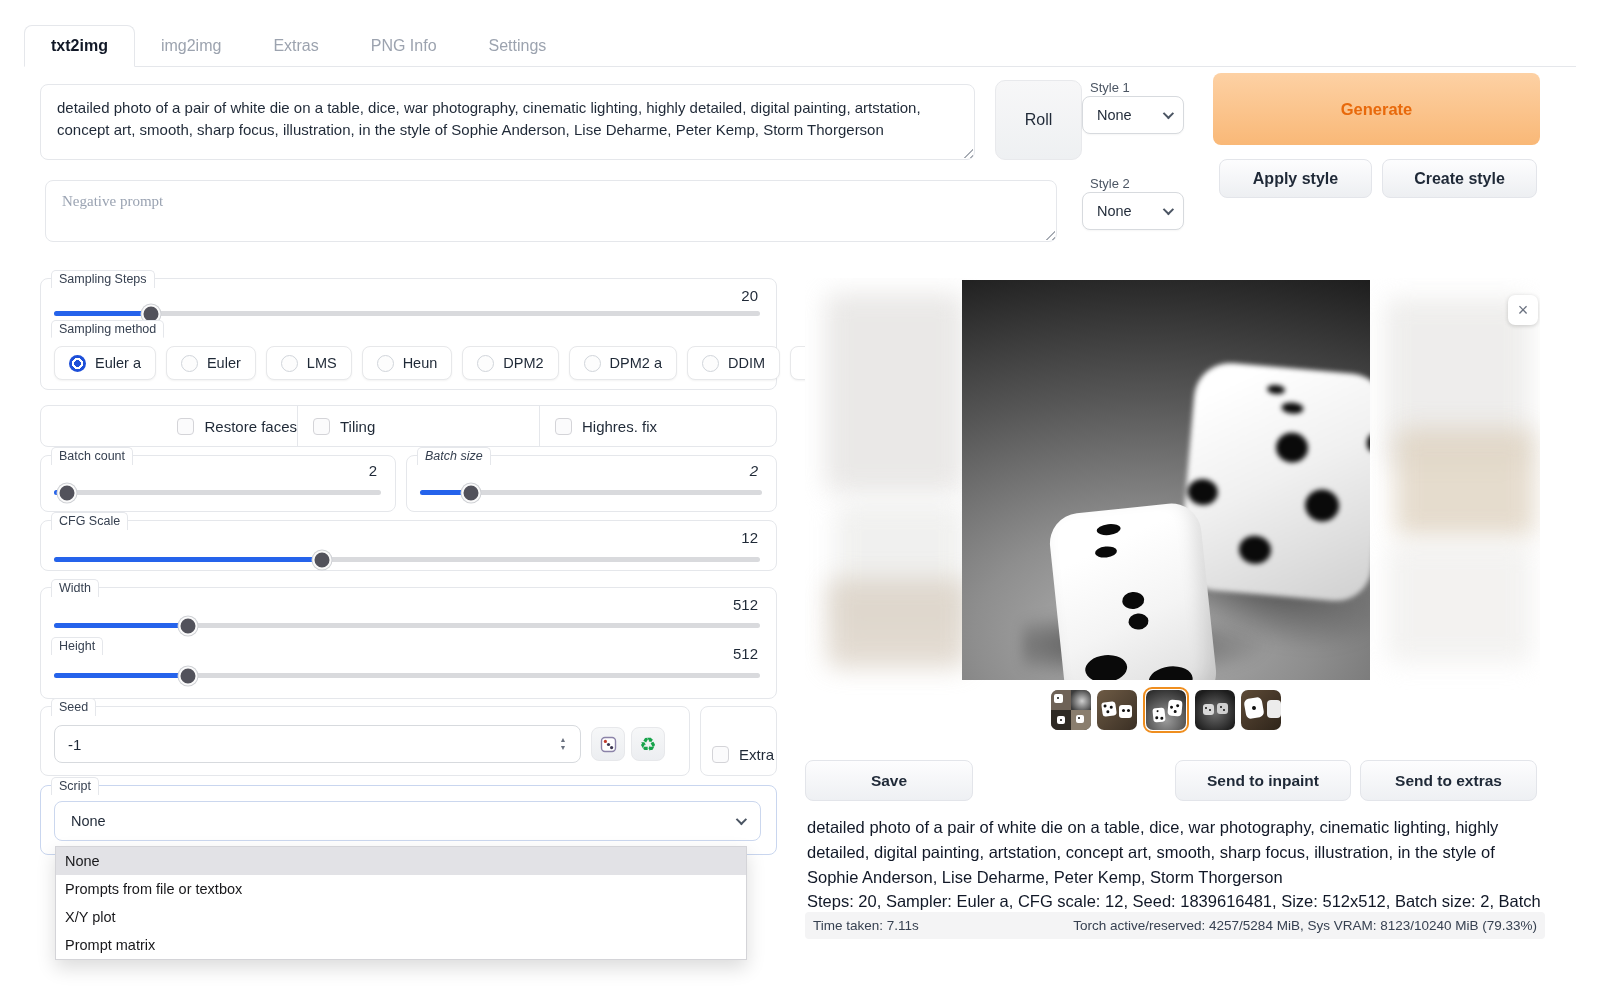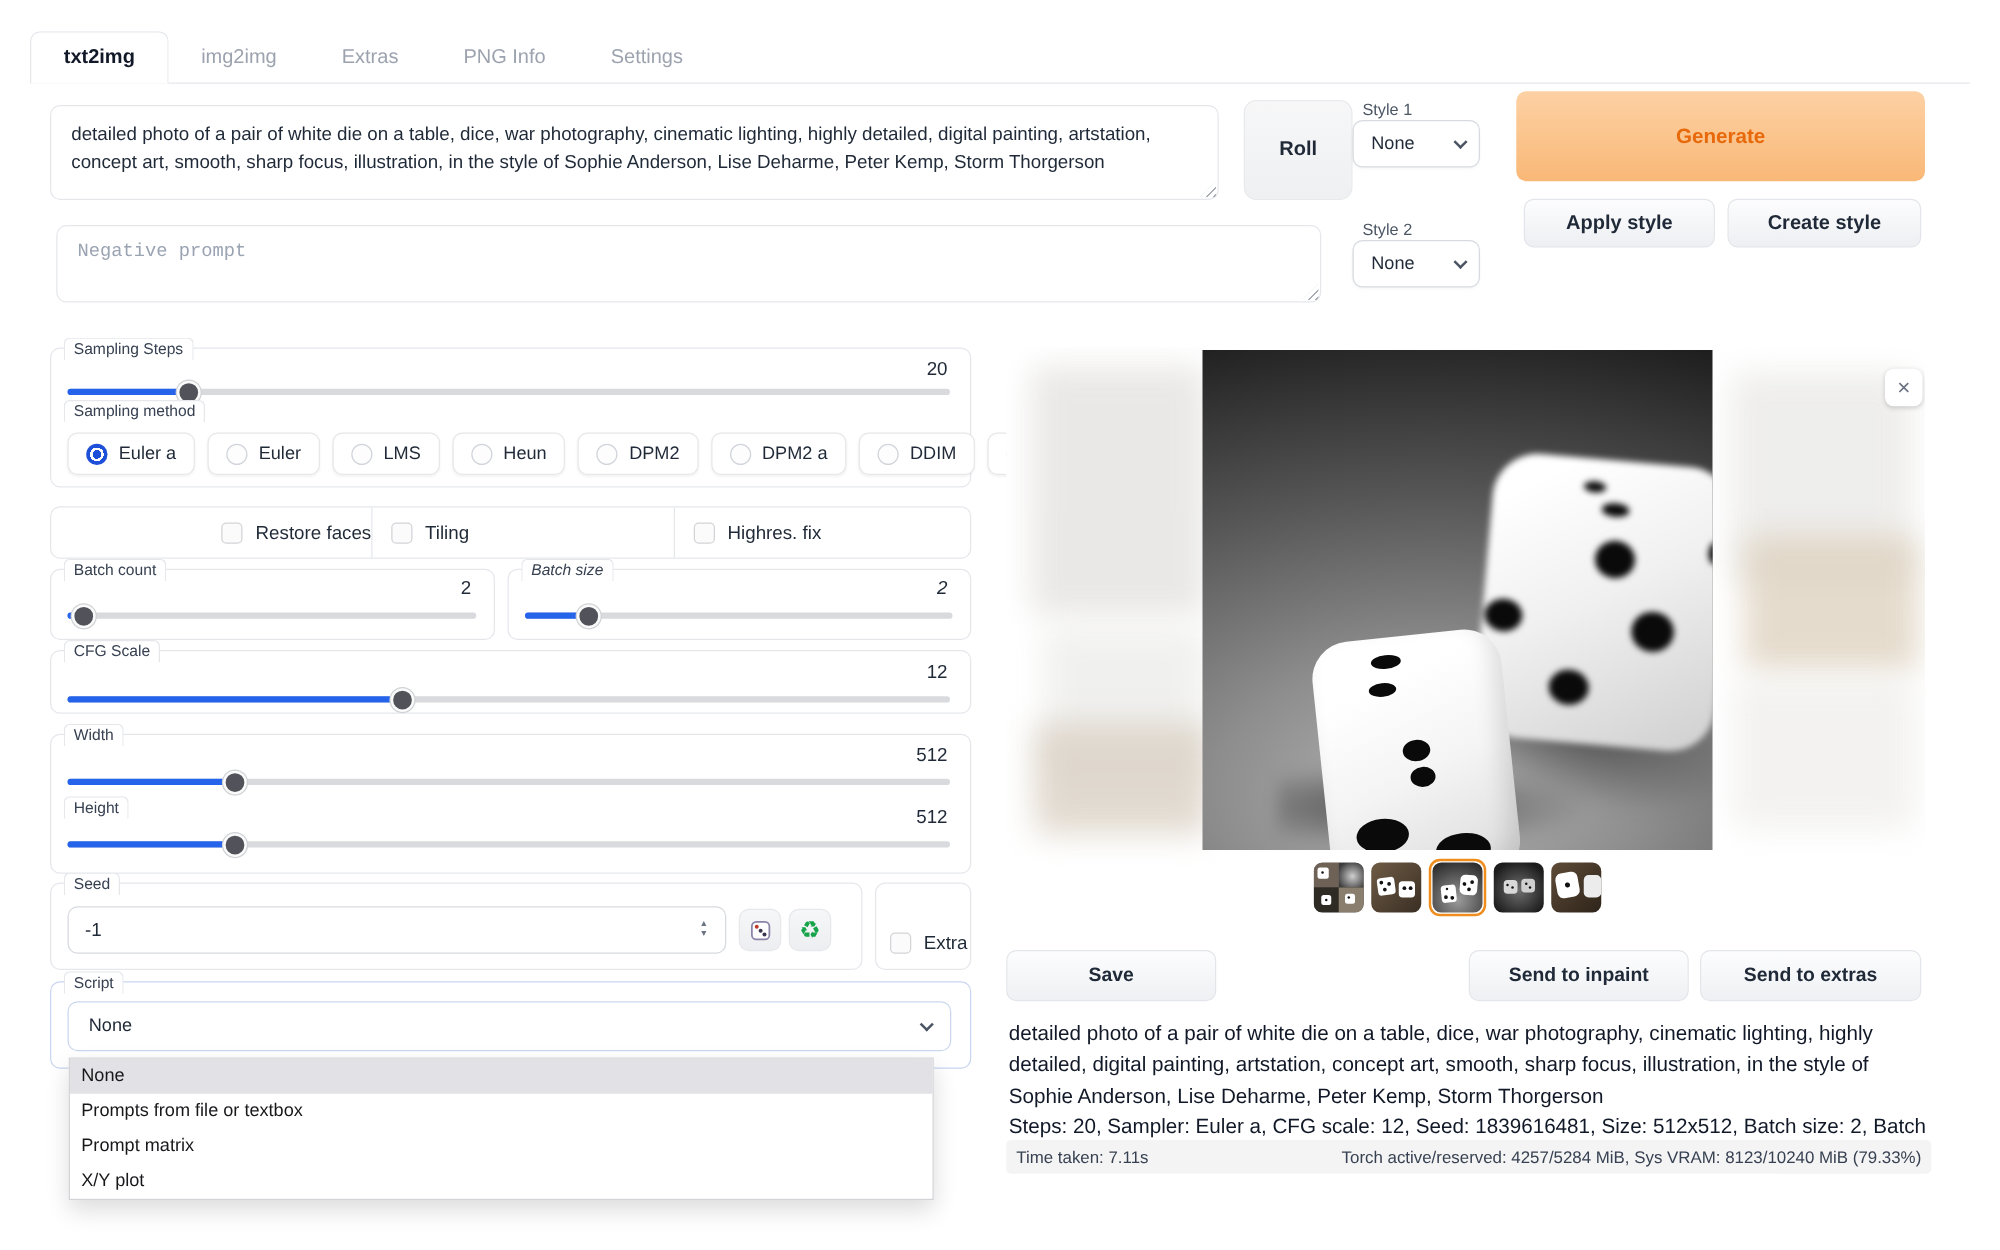--- a/index.html
+++ b/index.html
@@ -6,25 +6,25 @@
   html,body { width:1600px; height:1000px; background:#fff; font-family:"Liberation Sans",sans-serif; color:#111827; }
   .app { position:relative; width:1600px; height:1000px; overflow:hidden; background:#fff; }
 
   
   .tabbar { position:absolute; left:24px; right:24px; top:25px; display:flex; align-items:flex-end; border-bottom:1px solid #e5e7eb; }
   .tab { padding:11px 26px; font-size:16px; color:#9ca3af; cursor:pointer; }
   .tab.active { border:1px solid #e5e7eb; border-bottom:1px solid #fff; margin-bottom:-1px; border-radius:8px 8px 0 0; color:#111827; font-weight:700; background:#fff; }
 
   
   .prompt-box { position:absolute; left:40px; top:84px; width:935px; height:76px; border:1px solid #e5e7eb; border-radius:8px; padding:12px 16px; font-family:"Liberation Sans",sans-serif; font-size:15px; line-height:1.45; color:#1f2937; resize:none; outline:none; background:#fff; }
-  .neg-box { position:absolute; left:45px; top:180px; width:1012px; height:62px; border:1px solid #e5e7eb; border-radius:8px; padding:12px 16px; font-family:Liberation Mono, monospace; font-size:15px; color:#1f2937; resize:none; outline:none; background:#fff; }
+  .neg-box { position:absolute; left:45px; top:180px; width:1012px; height:62px; border:1px solid #e5e7eb; border-radius:8px; padding:12px 16px; font-family:Liberation Serif, serif; font-size:15px; color:#1f2937; resize:none; outline:none; background:#fff; }
   .neg-box::placeholder { color:#9aa3b2; }
   .resize-grip { position:absolute; width:13px; height:13px; background:repeating-linear-gradient(135deg,#a8adb5 0 1px,transparent 1px 4px); clip-path:polygon(100% 0,100% 100%,0 100%); pointer-events:none; }
 
-  .roll-btn { position:absolute; left:995px; top:80px; width:87px; height:80px; background:linear-gradient(180deg,#f7f7f8,#eef0f2); border:1px solid #e8e9ec; border-radius:10px; font-size:16px; font-weight:700; color:#1f2937; display:flex; align-items:center; justify-content:center; cursor:pointer; }
+  .roll-btn { position:absolute; left:995px; top:80px; width:87px; height:80px; background:linear-gradient(180deg,#f7f7f8,#eef0f2); border:1px solid #e8e9ec; border-radius:10px; font-size:16px; font-weight:400; color:#1f2937; display:flex; align-items:center; justify-content:center; cursor:pointer; }
 
   .style-label { position:absolute; font-size:13px; color:#4b5563; }
   .mini-select { position:absolute; width:102px; height:38px; border:1px solid #d7dade; border-radius:8px; background:#fff; display:flex; align-items:center; justify-content:space-between; padding:0 12px 0 14px; font-size:14.5px; color:#1f2937; cursor:pointer; box-shadow:0 1px 2px rgba(0,0,0,.04); }
 
   .chev { width:8px; height:8px; border-right:2px solid #4b5563; border-bottom:2px solid #4b5563; transform:rotate(45deg) translateY(-2px); }
 
   .generate-btn { position:absolute; left:1213px; top:73px; width:327px; height:72px; border:none; border-radius:8px; background:linear-gradient(180deg,#fdd1a4 0%,#f9b877 100%); color:#e8690b; font-family:"Liberation Sans",sans-serif; font-weight:700; font-size:16.5px; cursor:pointer; }
   .style-btn { position:absolute; top:159px; height:39px; border:1px solid #e3e5ea; border-radius:8px; background:linear-gradient(180deg,#fdfdfe,#edeff2); font-family:"Liberation Sans",sans-serif; font-weight:700; font-size:16px; color:#1f2937; cursor:pointer; }
 
   
@@ -249,22 +249,22 @@
     <div class="legend">Script</div>
     <div class="script-select">
       <span>None</span>
       <span class="chev"></span>
     </div>
   </div>
 
   <div class="menu">
     <div class="opt hl">None</div>
     <div class="opt">Prompts from file or textbox</div>
+    <div class="opt">X/Y plot</div>
     <div class="opt">Prompt matrix</div>
-    <div class="opt">X/Y plot</div>
   </div>
 
   <div class="panel">
 
     <div class="blur-blob" style="left:20px; top:15px; width:140px; height:200px; background:#e3e1df;"></div>
     <div class="blur-blob" style="left:30px; top:225px; width:130px; height:130px; background:#ececea;"></div>
     <div class="blur-blob" style="left:22px; top:300px; width:140px; height:90px; background:#d9cfc2;"></div>
     <div class="blur-blob" style="left:580px; top:20px; width:145px; height:170px; background:#e9e8e6;"></div>
     <div class="blur-blob" style="left:590px; top:150px; width:140px; height:110px; background:#ddd0bd;"></div>
     <div class="blur-blob" style="left:582px; top:265px; width:145px; height:120px; background:#efeeec;"></div>

